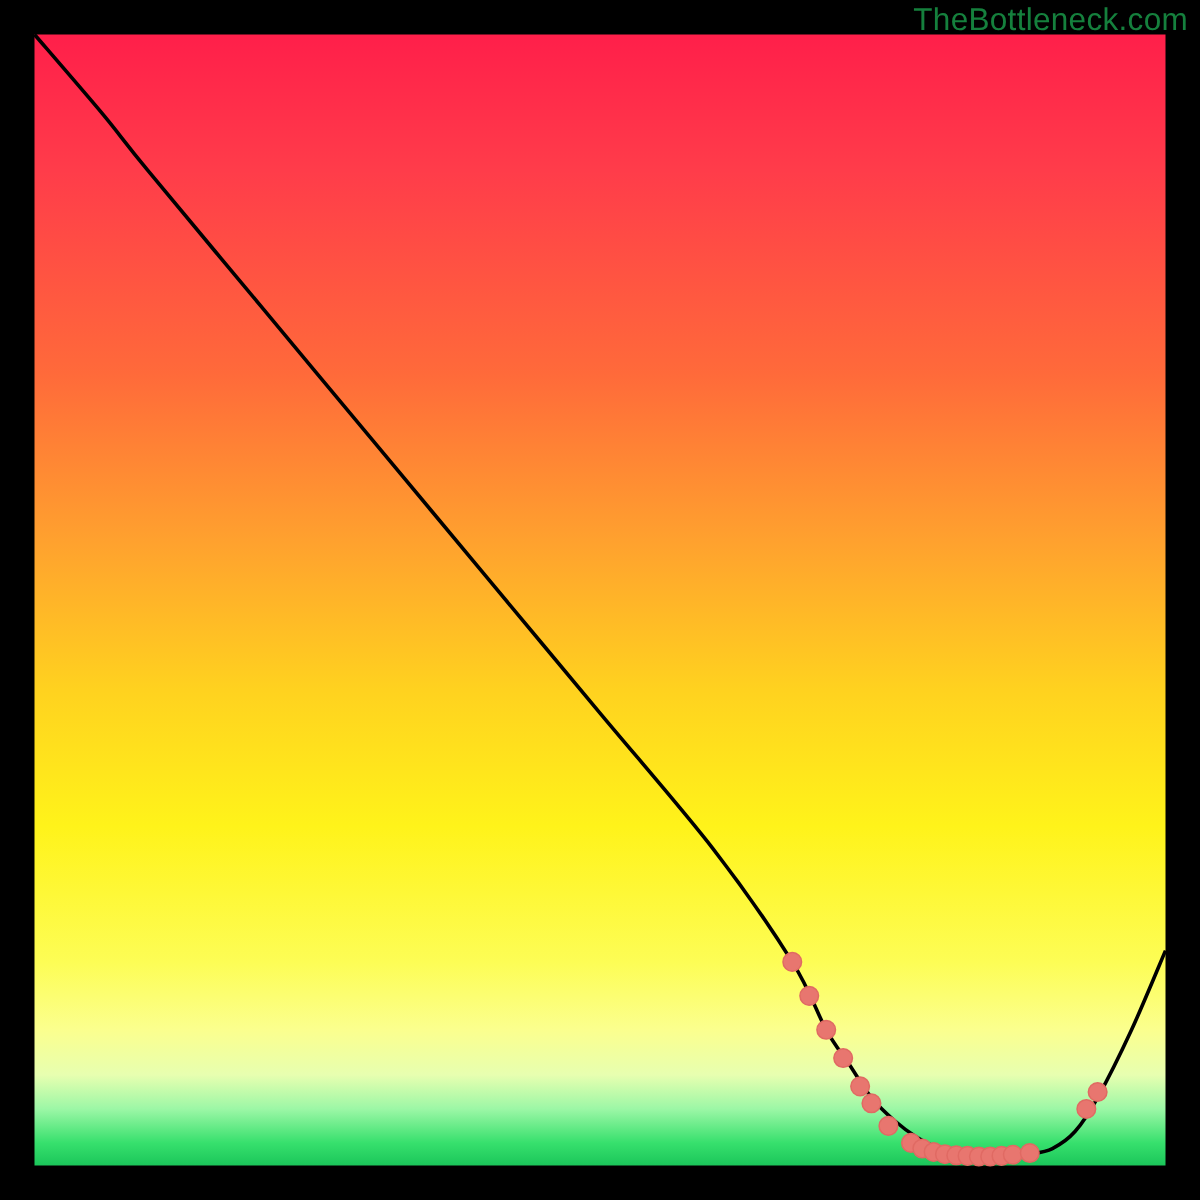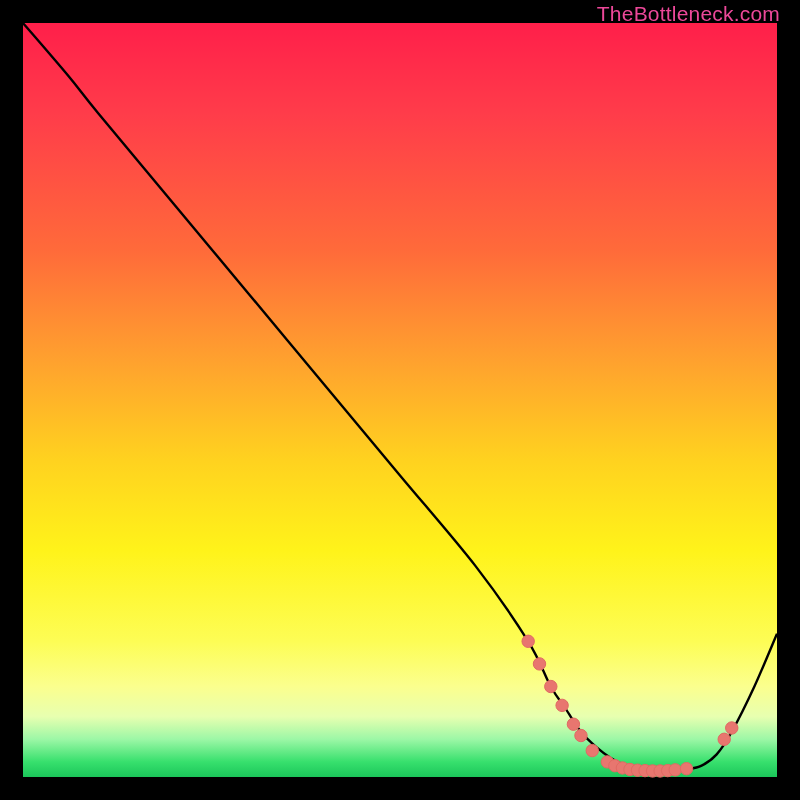--- a/index.html
+++ b/index.html
@@ -38,22 +38,22 @@
       #fbff8e 88%,
       #e7ffb0 92%,
       #9cf7a6 95%,
       #37e06d 98%,
       #1bc65a 100%
     );
   }
   .watermark {
     position: absolute;
     top: 2px;
-    right: 20px;
-    color: #ec4899;
+    right: 8px;
+    color: #15803d;
     font-size: 21px;
     letter-spacing: 0.2px;
     font-weight: 400;
   }
   svg.curve {
     position: absolute;
     top: 23px;
     left: 23px;
     width: 754px;
     height: 754px;

